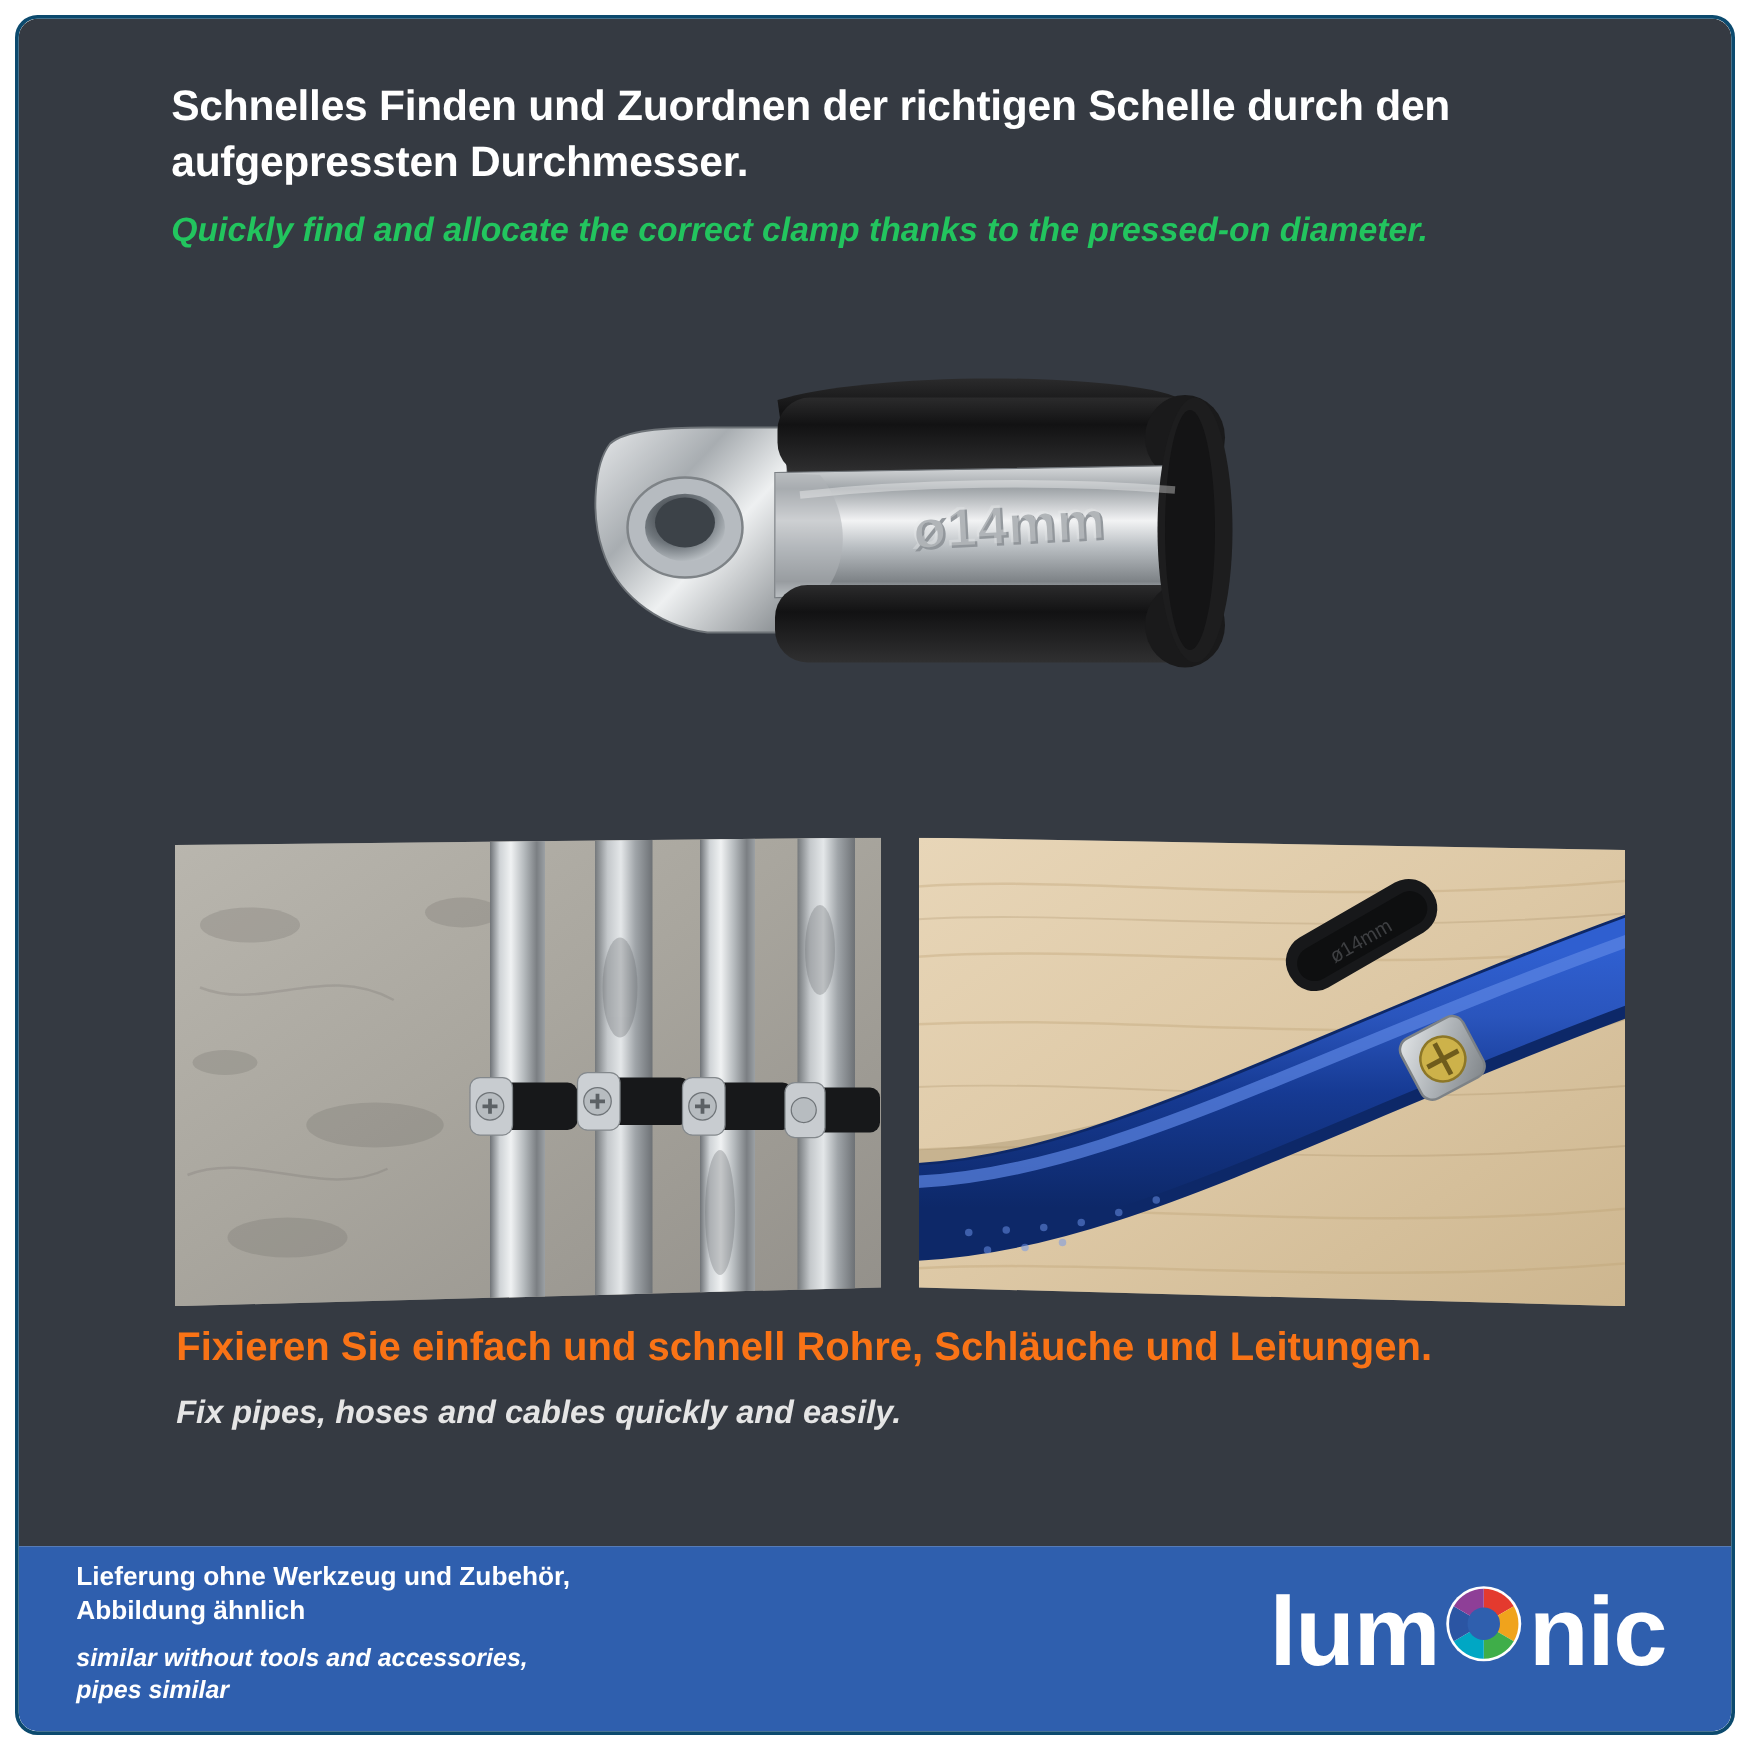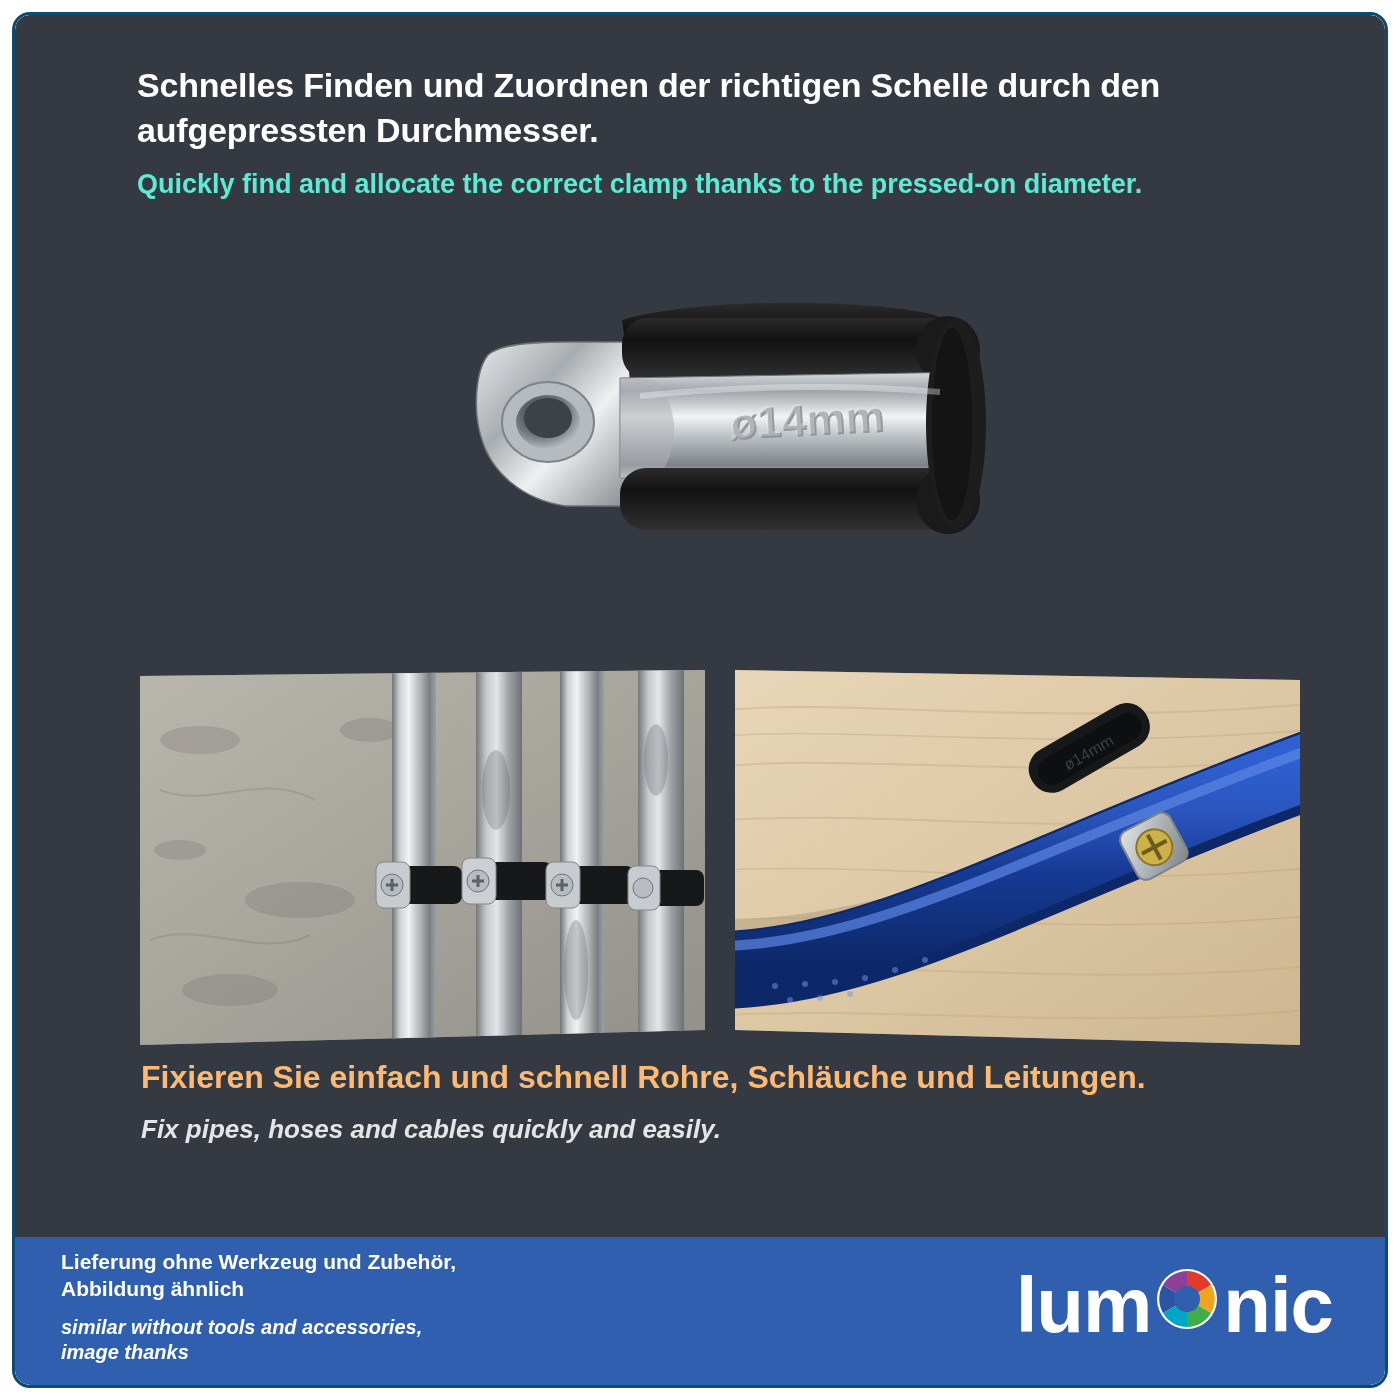--- a/index.html
+++ b/index.html
@@ -57,22 +57,23 @@
   }
   .headline-de {
     color: #ffffff;
     font-size: 34px;
     font-weight: bold;
     line-height: 1.33;
     letter-spacing: -0.2px;
     margin: 0;
   }
   .headline-en {
-    color: #5eead4;
+    color: #22c55e;
     font-size: 27px;
+    font-style: italic;
     font-weight: bold;
     line-height: 1.3;
     margin: 14px 0 0 0;
   }
 
   
   .hero {
     position: absolute;
     left: 455px;
     top: 285px;
@@ -107,21 +108,21 @@
   .photo svg { display: block; width: 100%; height: 100%; }
 
   
   .caption-block {
     position: absolute;
     left: 126px;
     top: 1042px;
     width: 1180px;
   }
   .caption-de {
-    color: #fdba74;
+    color: #f97316;
     font-size: 32px;
     font-weight: bold;
     line-height: 1.3;
     margin: 0;
   }
   .caption-en {
     color: #e5e5e5;
     font-size: 26px;
     font-style: italic;
     font-weight: bold;
@@ -412,21 +413,21 @@
     </div>
 
     <div class="blue-bar">
       <div class="disclaimer">
         <p class="de">
           <span>Lieferung ohne Werkzeug und Zubehör,</span><br>
           <span>Abbildung ähnlich</span>
         </p>
         <p class="en">
           <span>similar without tools and accessories,</span><br>
-          <span>image thanks</span>
+          <span>pipes similar</span>
         </p>
       </div>
 
       <div class="logo">
         <span class="logo-text">
           <span>lum</span>
           <span class="logo-o">
             <svg viewBox="0 0 66 66" width="66" height="66" aria-hidden="true">
               <circle cx="33" cy="33" r="30" fill="#ffffff"></circle>
               <g>

